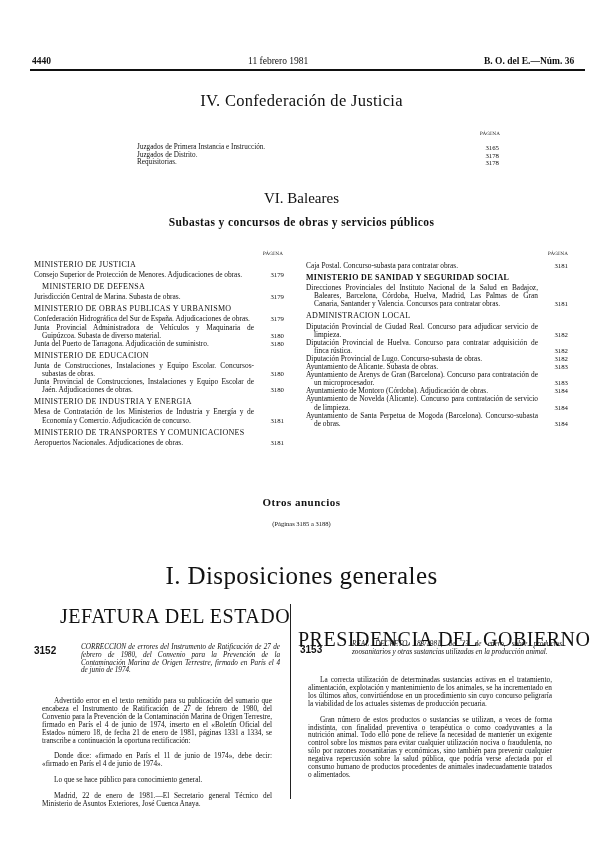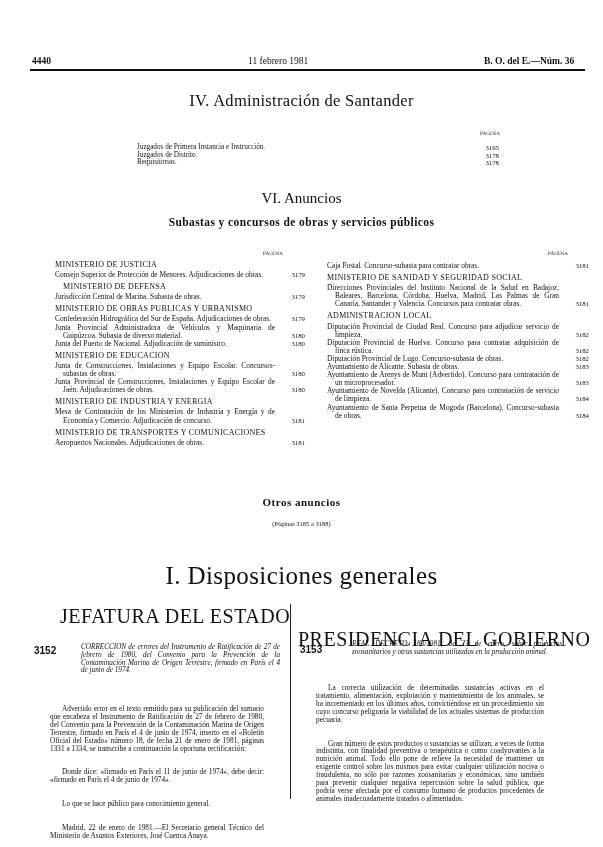--- a/index.html
+++ b/index.html
@@ -2,59 +2,59 @@
 <html><head>
 <meta charset="utf-8">
 <style>
   html, body { margin: 0; padding: 0; background: #ffffff; }
   body { width: 603px; height: 847px; position: relative; overflow: hidden; color: #111; font-family: "DejaVu Serif", serif; }
   .abs { position: absolute; }
   .hdr { top: 56px; font-size: 9.5px; font-weight: bold; font-family: "Liberation Serif", serif; }
   .hdr-rule { position: absolute; left: 30px; width: 555px; top: 69px; height: 2px; background: #111; }
   .h1 { font-family: "Liberation Serif", serif; text-align: center; width: 603px; left: 0; }
   .toc-line { font-family: "Liberation Serif", serif; font-size: 7.2px; line-height: 7.6px; margin-left: 20px; }
-  .col { position: absolute; font-family: "Liberation Serif", serif; font-size: 7.4px; line-height: 8.1px; margin-left: 21px; }
+  .col { position: absolute; font-family: "Liberation Serif", serif; font-size: 7.4px; line-height: 8.1px; }
   .sec-h { font-family: "Liberation Serif", serif; font-size: 8px; letter-spacing: 0.3px; margin: 2px 0 2px 0; white-space: nowrap; }
   .entry { display: flex; align-items: flex-end; }
   .entry .t { flex: 1; padding-right: 8px; text-align: justify; }
   .entry .p { width: 22px; text-align: right; font-size: 6.8px; }
   .pagina-lbl { font-size: 4.5px; letter-spacing: 0.3px; text-align: right; }
   .big-h { font-family: "Liberation Serif", serif; font-size: 22px; letter-spacing: 0.5px; white-space: nowrap; }
   .disp-no { font-family: "Liberation Sans", sans-serif; font-weight: bold; font-size: 10px; }
   .disp-title { font-family: "Liberation Serif", serif; font-style: italic; font-size: 7.2px; line-height: 7.8px; text-align: justify; }
   .body-text { font-family: "Liberation Serif", serif; font-size: 7.3px; line-height: 7.9px; text-align: justify; }
-  .body-text p { margin: 16px; text-indent: 12px; }
+  .body-text p { margin: 8px; text-indent: 12px; }
   .vrule { position: absolute; width: 1px; background: #222; }
 </style>
 </head>
 <body>
 
 <div class="abs hdr" style="left:32px;">4440</div>
 <div class="abs hdr" style="left:248px; font-weight:normal;">11 febrero 1981</div>
 <div class="abs hdr" style="left:484px;">B. O. del E.—Núm. 36</div>
 <div class="hdr-rule"></div>
 
-<div class="abs h1" style="top:91px; font-size:16.5px; letter-spacing:0.3px;">IV. Administración de Santander</div>
+<div class="abs h1" style="top:91px; font-size:16.5px; letter-spacing:0.3px;">IV. Confederación de Justicia</div>
 <div class="abs pagina-lbl" style="left:470px; top:131px; width:30px;">PÁGINA</div>
 <div class="abs" style="left:117px; top:144px; width:382px;">
   <div class="entry toc-line">
     <span class="t">Juzgados de Primera Instancia e Instrucción.</span>
     <span class="p">3165</span>
   </div>
   <div class="entry toc-line">
     <span class="t">Juzgados de Distrito.</span>
     <span class="p">3178</span>
   </div>
   <div class="entry toc-line">
     <span class="t">Requisitorias.</span>
     <span class="p">3178</span>
   </div>
 </div>
 
-<div class="abs h1" style="top:190px; font-size:15px;">VI. Anuncios</div>
+<div class="abs h1" style="top:190px; font-size:15px;">VI. Baleares</div>
 <div class="abs h1" style="top:216px; font-size:11.5px; font-weight:bold; letter-spacing:0.4px;">Subastas y concursos de obras y servicios públicos</div>
 
 <div class="abs pagina-lbl" style="left:255px; top:251px; width:28px;">PÁGINA</div>
 <div class="abs pagina-lbl" style="left:540px; top:251px; width:28px;">PÁGINA</div>
 
 <div class="col" style="left:34px; top:257px; width:250px;" id="col-left">
     <div class="sec-h" style="margin-top: 4px;">MINISTERIO DE JUSTICIA</div>
     <div class="entry">
       <span class="t" style="text-indent: -8px; padding-left: 8px;">Consejo Superior de Protección de Menores. Adjudicaciones de obras.</span>
       <span class="p">3179</span>
@@ -67,21 +67,21 @@
     <div class="sec-h" style="margin-top: 4px;">MINISTERIO DE OBRAS PUBLICAS Y URBANISMO</div>
     <div class="entry">
       <span class="t" style="text-indent: -8px; padding-left: 8px;">Confederación Hidrográfica del Sur de España. Adjudicaciones de obras.</span>
       <span class="p">3179</span>
     </div>
     <div class="entry">
       <span class="t" style="text-indent: -8px; padding-left: 8px;">Junta Provincial Administradora de Vehículos y Maquinaria de Guipúzcoa. Subasta de diverso material.</span>
       <span class="p">3180</span>
     </div>
     <div class="entry">
-      <span class="t" style="text-indent: -8px; padding-left: 8px;">Junta del Puerto de Nacional. Adjudicación de suministro.</span>
+      <span class="t" style="text-indent: -8px; padding-left: 8px;">Junta del Puerto de Tarragona. Adjudicación de suministro.</span>
       <span class="p">3180</span>
     </div>
     <div class="sec-h" style="margin-top: 4px;">MINISTERIO DE EDUCACION</div>
     <div class="entry">
       <span class="t" style="text-indent: -8px; padding-left: 8px;">Junta de Construcciones, Instalaciones y Equipo Escolar. Concursos-subastas de obras.</span>
       <span class="p">3180</span>
     </div>
     <div class="entry">
       <span class="t" style="text-indent: -8px; padding-left: 8px;">Junta Provincial de Construcciones, Instalaciones y Equipo Escolar de Jaén. Adjudicaciones de obras.</span>
       <span class="p">3180</span>
@@ -95,21 +95,21 @@
     <div class="entry">
       <span class="t" style="text-indent: -8px; padding-left: 8px;">Aeropuertos Nacionales. Adjudicaciones de obras.</span>
       <span class="p">3181</span>
     </div>
   </div>
 <div class="col" style="left:306px; top:262px; width:262px;" id="col-right">
     <div class="entry">
       <span class="t" style="text-indent: -8px; padding-left: 8px;">Caja Postal. Concurso-subasta para contratar obras.</span>
       <span class="p">3181</span>
     </div>
-    <div class="sec-h" style="margin-top: 4px;">MINISTERIO DE SANIDAD Y SEGURIDAD SOCIAL</div>
+    <div class="sec-h" style="margin-top: 4px; font-weight: bold;">MINISTERIO DE SANIDAD Y SEGURIDAD SOCIAL</div>
     <div class="entry">
       <span class="t" style="text-indent: -8px; padding-left: 8px;">Direcciones Provinciales del Instituto Nacional de la Salud en Badajoz, Baleares, Barcelona, Córdoba, Huelva, Madrid, Las Palmas de Gran Canaria, Santander y Valencia. Concursos para contratar obras.</span>
       <span class="p">3181</span>
     </div>
     <div class="sec-h" style="margin-top: 4px;">ADMINISTRACION LOCAL</div>
     <div class="entry">
       <span class="t" style="text-indent: -8px; padding-left: 8px;">Diputación Provincial de Ciudad Real. Concurso para adjudicar servicio de limpieza.</span>
       <span class="p">3182</span>
     </div>
     <div class="entry">
@@ -118,22 +118,26 @@
     </div>
     <div class="entry">
       <span class="t" style="text-indent: -8px; padding-left: 8px;">Diputación Provincial de Lugo. Concurso-subasta de obras.</span>
       <span class="p">3182</span>
     </div>
     <div class="entry">
       <span class="t" style="text-indent: -8px; padding-left: 8px;">Ayuntamiento de Alicante. Subasta de obras.</span>
       <span class="p">3183</span>
     </div>
     <div class="entry">
-      <span class="t" style="text-indent: -8px; padding-left: 8px;">Ayuntamiento de Arenys de Munt (Advertido). Concurso para contratación de un microprocesador.</span>
+      <span class="t" style="text-indent: -8px; padding-left: 8px;">Ayuntamiento de Arenys de Gran (Barcelona). Concurso para contratación de un microprocesador.</span>
       <span class="p">3183</span>
+    </div>
+    <div class="entry">
+      <span class="t" style="text-indent: -8px; padding-left: 8px;">Ayuntamiento de Montoro (Córdoba). Adjudicación de obras.</span>
+      <span class="p">3184</span>
     </div>
     <div class="entry">
       <span class="t" style="text-indent: -8px; padding-left: 8px;">Ayuntamiento de Novelda (Alicante). Concurso para contratación de servicio de limpieza.</span>
       <span class="p">3184</span>
     </div>
     <div class="entry">
       <span class="t" style="text-indent: -8px; padding-left: 8px;">Ayuntamiento de Santa Perpetua de Mogoda (Barcelona). Concurso-subasta de obras.</span>
       <span class="p">3184</span>
     </div>
   </div>

